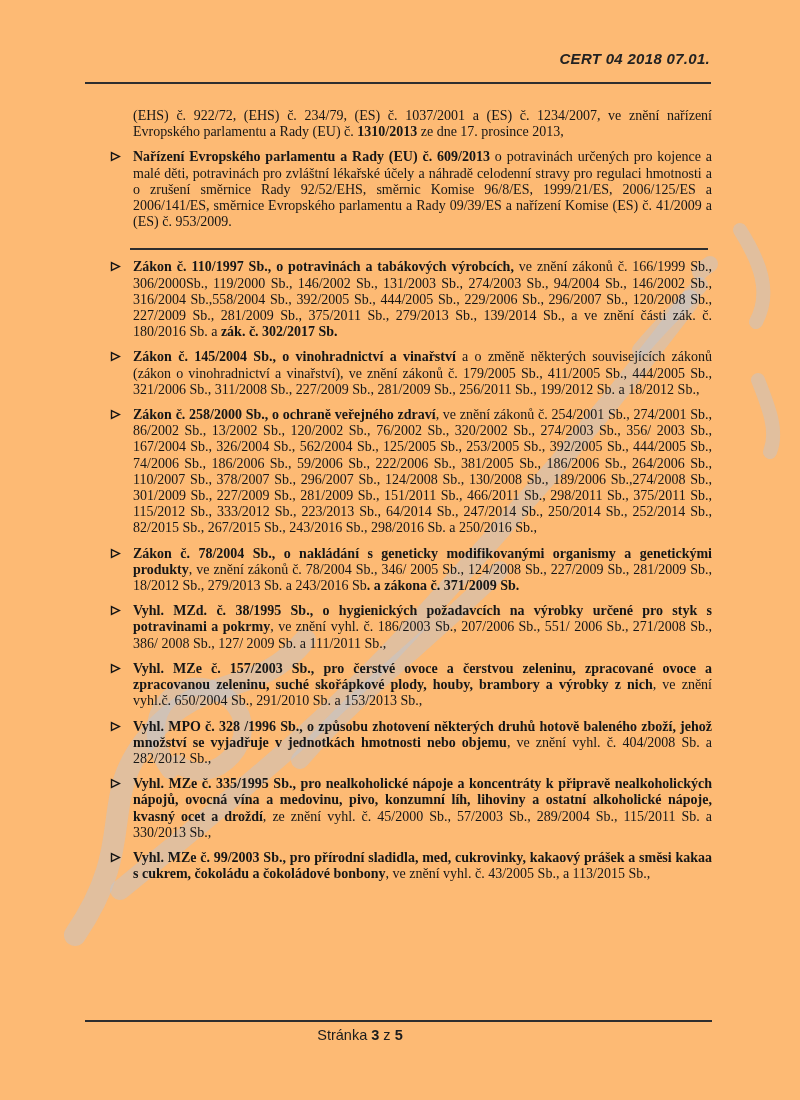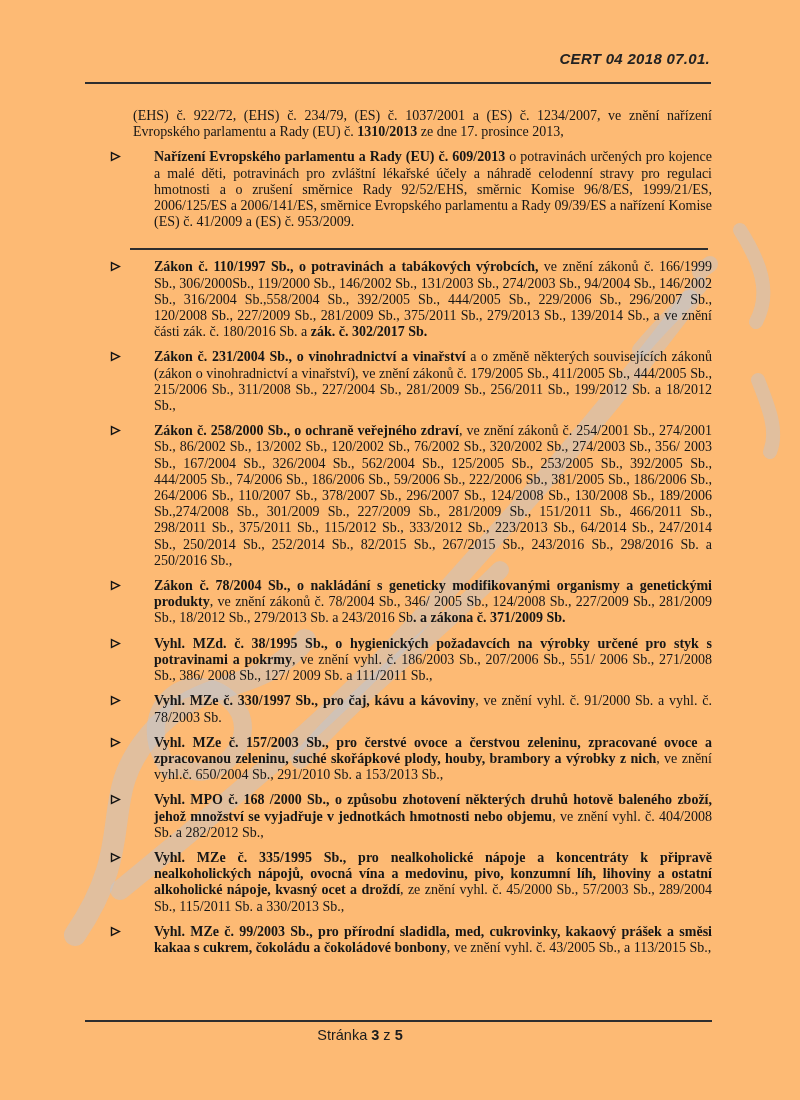--- a/index.html
+++ b/index.html
@@ -26,21 +26,21 @@
   .rule { background:#2e2e2e; height:2px; }
   .rule-top    { position:absolute; top:82px;   left:85px; width:626px; }
   .rule-bottom { position:absolute; top:1020px; left:85px; width:627px; }
   .rule-mid    { position:relative; margin:18px 4px 8px 45px; height:2px; }
   .content {
     position:absolute; top:94px; left:85px; width:627px;
     font-size:14px; line-height:16.2px;margin-top:14px;
   }
   .para { margin:0; text-align:justify; }
   .intro { margin-left:48px; }
-  .item { display:flex; margin:9px 0 0 25px;gap:21px; }
+  .item { display:flex; margin:9px 0 0 25px; }
   .item .marker { flex:none; width:23px; padding-top:2px; }
   .item .marker svg { width:11px; height:11px; display:block; }
   .item p { margin:0; flex:1; text-align:justify; }
   b, .bold { font-weight:bold; }
   .footer {
     position:absolute; top:1027px; left:0; width:720px;
     text-align:center;
     font-family:"Liberation Sans", sans-serif;
     font-size:14.5px; color:#1c1c1c;
   }
@@ -93,21 +93,21 @@
             </svg>
           </span>
           <p><b>Zákon č. 110/1997 Sb., o potravinách a tabákových výrobcích,</b><span> ve znění zákonů č. 166/1999 Sb., 306/2000Sb., 119/2000 Sb., 146/2002 Sb., 131/2003 Sb., 274/2003 Sb., 94/2004 Sb., 146/2002 Sb., 316/2004 Sb.,558/2004 Sb., 392/2005 Sb., 444/2005 Sb., 229/2006 Sb., 296/2007 Sb., 120/2008 Sb., 227/2009 Sb., 281/2009 Sb., 375/2011 Sb., 279/2013 Sb., 139/2014 Sb., a ve znění části zák. č. 180/2016 Sb. a </span><b>zák. č. 302/2017 Sb.</b></p>
         </div>
         <div class="item">
           <span class="marker">
             <svg viewBox="0 0 11 11">
               <path d="M1.5 1.6 L9.6 5.5 L1.5 9.4 Z" fill="none" stroke="#141414" stroke-width="1.4" stroke-linejoin="miter"></path>
             </svg>
           </span>
-          <p><b>Zákon č. 231/2004 Sb., o vinohradnictví a vinařství</b><span> a o změně některých souvisejících zákonů (zákon o vinohradnictví a vinařství), ve znění zákonů č. 179/2005 Sb., 411/2005 Sb., 444/2005 Sb., 215/2006 Sb., 311/2008 Sb., 227/2004 Sb., 281/2009 Sb., 256/2011 Sb., 199/2012 Sb. a 18/2012 Sb.,</span></p>
+          <p><b>Zákon č. 145/2004 Sb., o vinohradnictví a vinařství</b><span> a o změně některých souvisejících zákonů (zákon o vinohradnictví a vinařství), ve znění zákonů č. 179/2005 Sb., 411/2005 Sb., 444/2005 Sb., 321/2006 Sb., 311/2008 Sb., 227/2009 Sb., 281/2009 Sb., 256/2011 Sb., 199/2012 Sb. a 18/2012 Sb.,</span></p>
         </div>
         <div class="item">
           <span class="marker">
             <svg viewBox="0 0 11 11">
               <path d="M1.5 1.6 L9.6 5.5 L1.5 9.4 Z" fill="none" stroke="#141414" stroke-width="1.4" stroke-linejoin="miter"></path>
             </svg>
           </span>
           <p><b>Zákon č. 258/2000 Sb., o ochraně veřejného zdraví</b><span>, ve znění zákonů č. 254/2001 Sb., 274/2001 Sb., 86/2002 Sb., 13/2002 Sb., 120/2002 Sb., 76/2002 Sb., 320/2002 Sb., 274/2003 Sb., 356/ 2003 Sb., 167/2004 Sb., 326/2004 Sb., 562/2004 Sb., 125/2005 Sb., 253/2005 Sb., 392/2005 Sb., 444/2005 Sb., 74/2006 Sb., 186/2006 Sb., 59/2006 Sb., 222/2006 Sb., 381/2005 Sb., 186/2006 Sb., 264/2006 Sb., 110/2007 Sb., 378/2007 Sb., 296/2007 Sb., 124/2008 Sb., 130/2008 Sb., 189/2006 Sb.,274/2008 Sb., 301/2009 Sb., 227/2009 Sb., 281/2009 Sb., 151/2011 Sb., 466/2011 Sb., 298/2011 Sb., 375/2011 Sb., 115/2012 Sb., 333/2012 Sb., 223/2013 Sb., 64/2014 Sb., 247/2014 Sb., 250/2014 Sb., 252/2014 Sb., 82/2015 Sb., 267/2015 Sb., 243/2016 Sb., 298/2016 Sb. a 250/2016 Sb.,</span></p>
         </div>
         <div class="item">
@@ -125,37 +125,29 @@
             </svg>
           </span>
           <p><b>Vyhl. MZd. č. 38/1995 Sb., o hygienických požadavcích na výrobky určené pro styk s potravinami a pokrmy</b><span>, ve znění vyhl. č. 186/2003 Sb., 207/2006 Sb., 551/ 2006 Sb., 271/2008 Sb., 386/ 2008 Sb., 127/ 2009 Sb. a  111/2011 Sb.,</span></p>
         </div>
         <div class="item">
           <span class="marker">
             <svg viewBox="0 0 11 11">
               <path d="M1.5 1.6 L9.6 5.5 L1.5 9.4 Z" fill="none" stroke="#141414" stroke-width="1.4" stroke-linejoin="miter"></path>
             </svg>
           </span>
-          <p><b>Vyhl. MZe č. 330/1997 Sb., pro čaj, kávu a kávoviny</b><span>, ve znění vyhl. č. 91/2000 Sb. a vyhl. č. 78/2003 Sb.</span></p>
-        </div>
-        <div class="item">
-          <span class="marker">
-            <svg viewBox="0 0 11 11">
-              <path d="M1.5 1.6 L9.6 5.5 L1.5 9.4 Z" fill="none" stroke="#141414" stroke-width="1.4" stroke-linejoin="miter"></path>
-            </svg>
-          </span>
           <p><b>Vyhl. MZe č. 157/2003 Sb., pro čerstvé ovoce a čerstvou zeleninu, zpracované ovoce a zpracovanou zeleninu, suché skořápkové plody, houby, brambory a výrobky z nich</b><span>, ve znění vyhl.č. 650/2004 Sb., 291/2010 Sb. a 153/2013 Sb.,</span></p>
         </div>
         <div class="item">
           <span class="marker">
             <svg viewBox="0 0 11 11">
               <path d="M1.5 1.6 L9.6 5.5 L1.5 9.4 Z" fill="none" stroke="#141414" stroke-width="1.4" stroke-linejoin="miter"></path>
             </svg>
           </span>
-          <p><b>Vyhl. MPO č. 168 /2000 Sb., o způsobu zhotovení některých druhů hotově baleného zboží, jehož množství se vyjadřuje v jednotkách hmotnosti nebo objemu</b><span>, ve znění vyhl. č. 404/2008 Sb. a 282/2012 Sb.,</span></p>
+          <p><b>Vyhl. MPO č. 328 /1996 Sb., o způsobu zhotovení některých druhů hotově baleného zboží, jehož množství se vyjadřuje v jednotkách hmotnosti nebo objemu</b><span>, ve znění vyhl. č. 404/2008 Sb. a 282/2012 Sb.,</span></p>
         </div>
         <div class="item">
           <span class="marker">
             <svg viewBox="0 0 11 11">
               <path d="M1.5 1.6 L9.6 5.5 L1.5 9.4 Z" fill="none" stroke="#141414" stroke-width="1.4" stroke-linejoin="miter"></path>
             </svg>
           </span>
           <p><b>Vyhl. MZe č. 335/1995 Sb., pro nealkoholické nápoje a koncentráty k připravě nealkoholických nápojů, ovocná vína a medovinu, pivo, konzumní líh, lihoviny a ostatní alkoholické nápoje, kvasný ocet a droždí</b><span>, ze znění vyhl. č. 45/2000 Sb., 57/2003 Sb., 289/2004 Sb., 115/2011 Sb. a 330/2013 Sb.,</span></p>
         </div>
         <div class="item">

